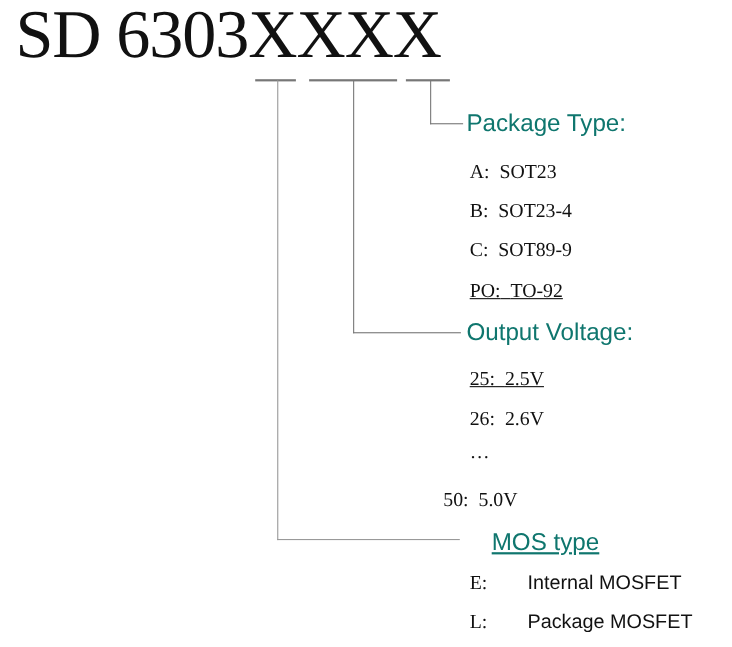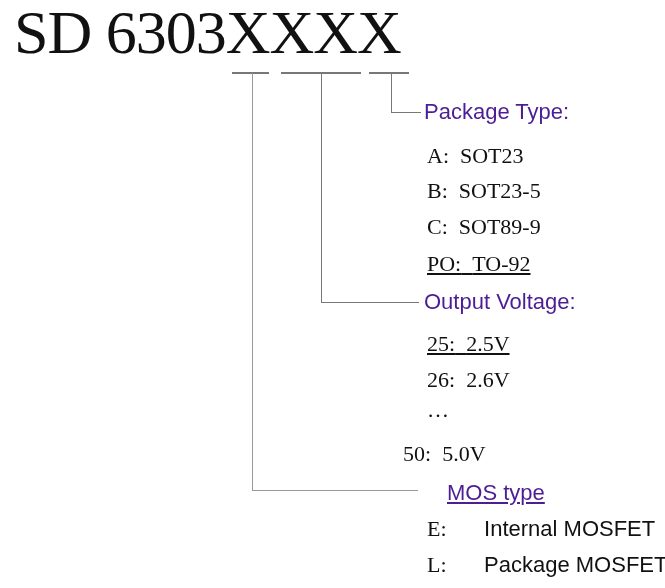--- a/index.html
+++ b/index.html
@@ -1,20 +1,20 @@
 <!DOCTYPE html>
 <html><head>
 <meta charset="utf-8">
 <style>
   html, body { margin:0; padding:0; background:#ffffff; }
   body { width:665px; height:588px; position:relative; overflow:hidden; }
   .abs { position:absolute; white-space:nowrap; color:#111; }
   .title { left:14px; top:-8px; font-family:"Liberation Serif","DejaVu Serif",serif; font-size:62px; line-height:80px; color:#111; letter-spacing:-1px; }
-  .hdr { font-family:"Liberation Sans","DejaVu Sans",sans-serif; font-size:22px; line-height:28px; color:#4c1d95; }
-  .item { font-family:"Liberation Serif","DejaVu Serif",serif; font-size:22px; line-height:28px; color:#111; }
+  .hdr { font-family:"Liberation Sans","DejaVu Sans",sans-serif; font-size:22px; line-height:28px; color:#0f766e; }
+  .item { font-family:"Liberation Serif","DejaVu Serif",serif; font-size:18px; line-height:28px; color:#111; }
   .item .sans { font-family:"Liberation Sans","DejaVu Sans",sans-serif;margin-left:32px; }
   .ln { position:absolute; background:#777; }
 </style>
 </head>
 <body>
 
 <div class="abs title">SD 6303XXXX</div>
 
 <div class="ln" style="left:232px;top:72px;width:37px;height:2px;"></div>
 <div class="ln" style="left:281px;top:72px;width:80px;height:2px;"></div>
@@ -27,21 +27,21 @@
 <div class="ln" style="left:321px;top:302px;width:98px;height:1px;"></div>
 
 <div class="ln" style="left:252px;top:73px;width:1px;height:418px;background:#999;"></div>
 <div class="ln" style="left:252px;top:490px;width:166px;height:1px;background:#999;"></div>
 
 <div class="abs hdr" style="left:424px;top:98px;">Package Type:</div>
 <div class="abs item" style="left:427px;top:142px;">
   <span>A:</span>&nbsp;&nbsp;<span>SOT23</span>
 </div>
 <div class="abs item" style="left:427px;top:177px;">
-  <span>B:</span>&nbsp;&nbsp;<span>SOT23-5</span>
+  <span>B:</span>&nbsp;&nbsp;<span>SOT23-4</span>
 </div>
 <div class="abs item" style="left:427px;top:213px;">
   <span>C:</span>&nbsp;&nbsp;<span>SOT89-9</span>
 </div>
 <div class="abs item" style="left:427px;top:250px;text-decoration:underline;">
   <span>PO:</span>&nbsp;&nbsp;<span>TO-92</span>
 </div>
 
 <div class="abs hdr" style="left:424px;top:288px;">Output Voltage:</div>
 <div class="abs item" style="left:427px;top:330px;text-decoration:underline;">

